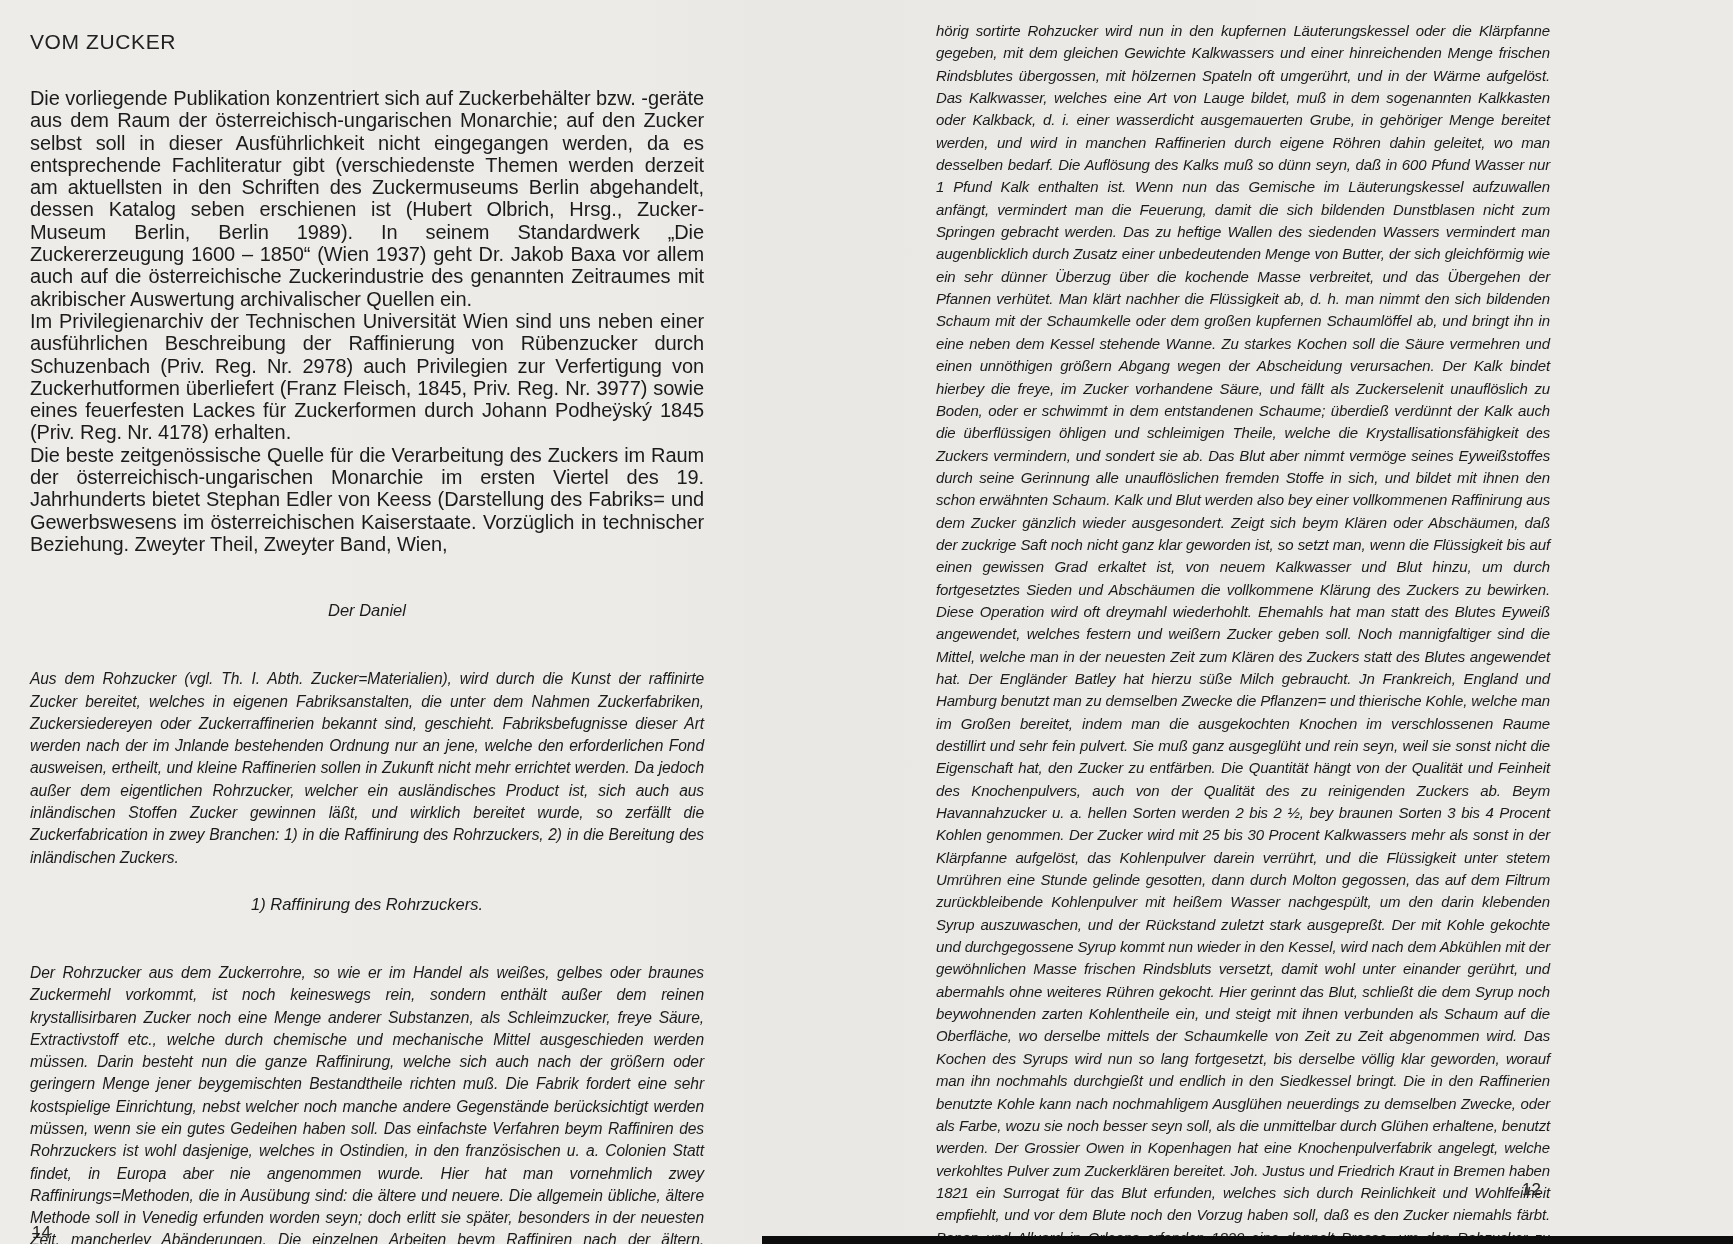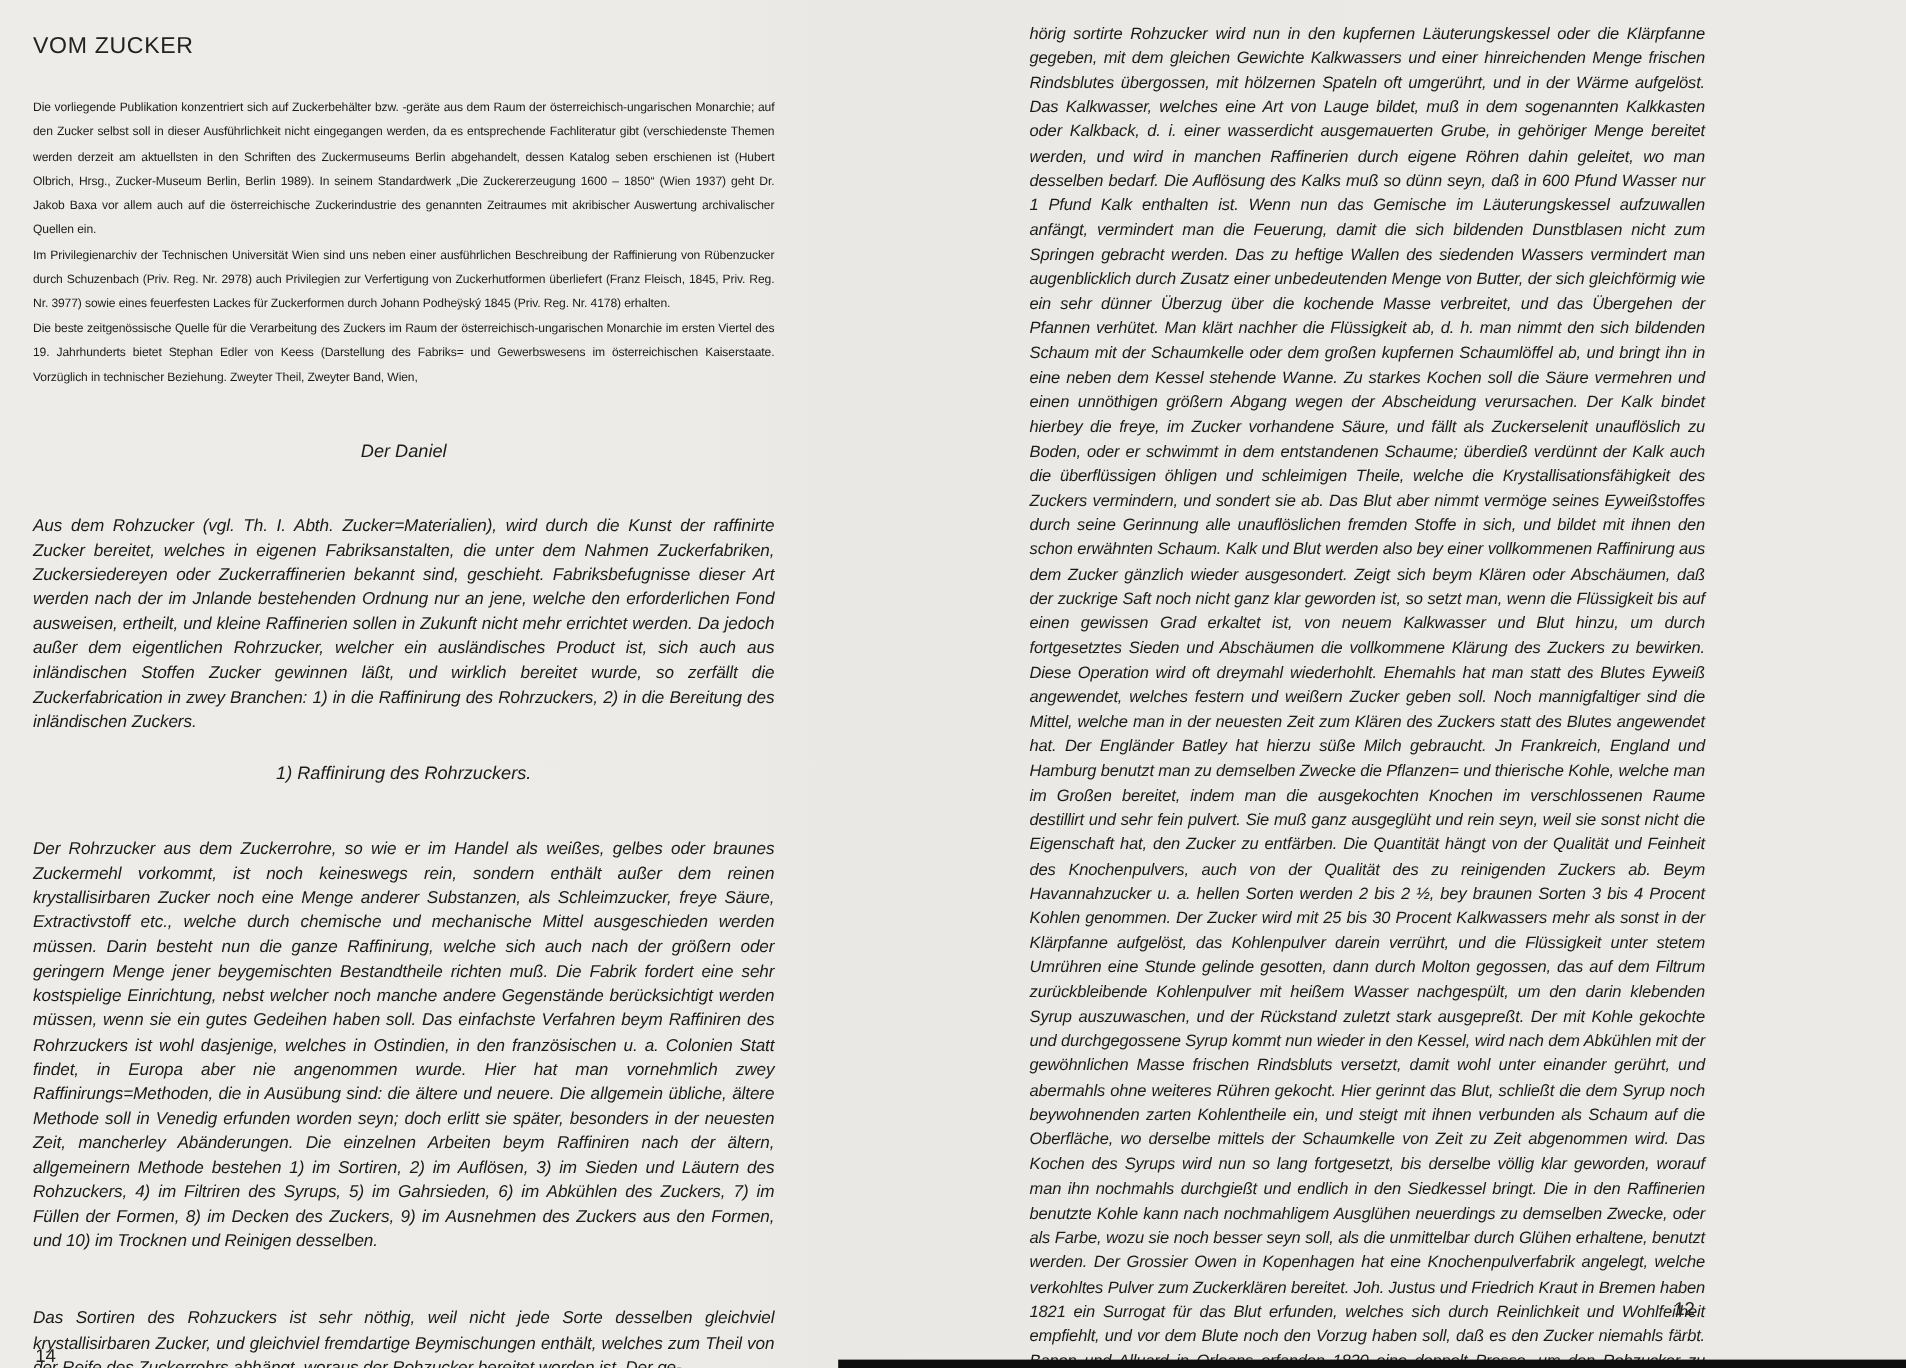--- a/index.html
+++ b/index.html
@@ -36,21 +36,21 @@
     font-weight: 400;
     letter-spacing: 0.6px;
     margin: 0 0 33px 0;
     color: #222;
   }
   p {
     margin: 0;
     text-align: justify;
   }
   .roman {
-    font-size: 11px;
+    font-size: 20px;
     line-height: 22.3px;
     letter-spacing: -0.1px;
   }
   .left-ital {
     font-size: 15.6px;
     line-height: 22.3px;
     letter-spacing: -0.1px;
     font-style: italic;
     margin-top: 48px;
   }

